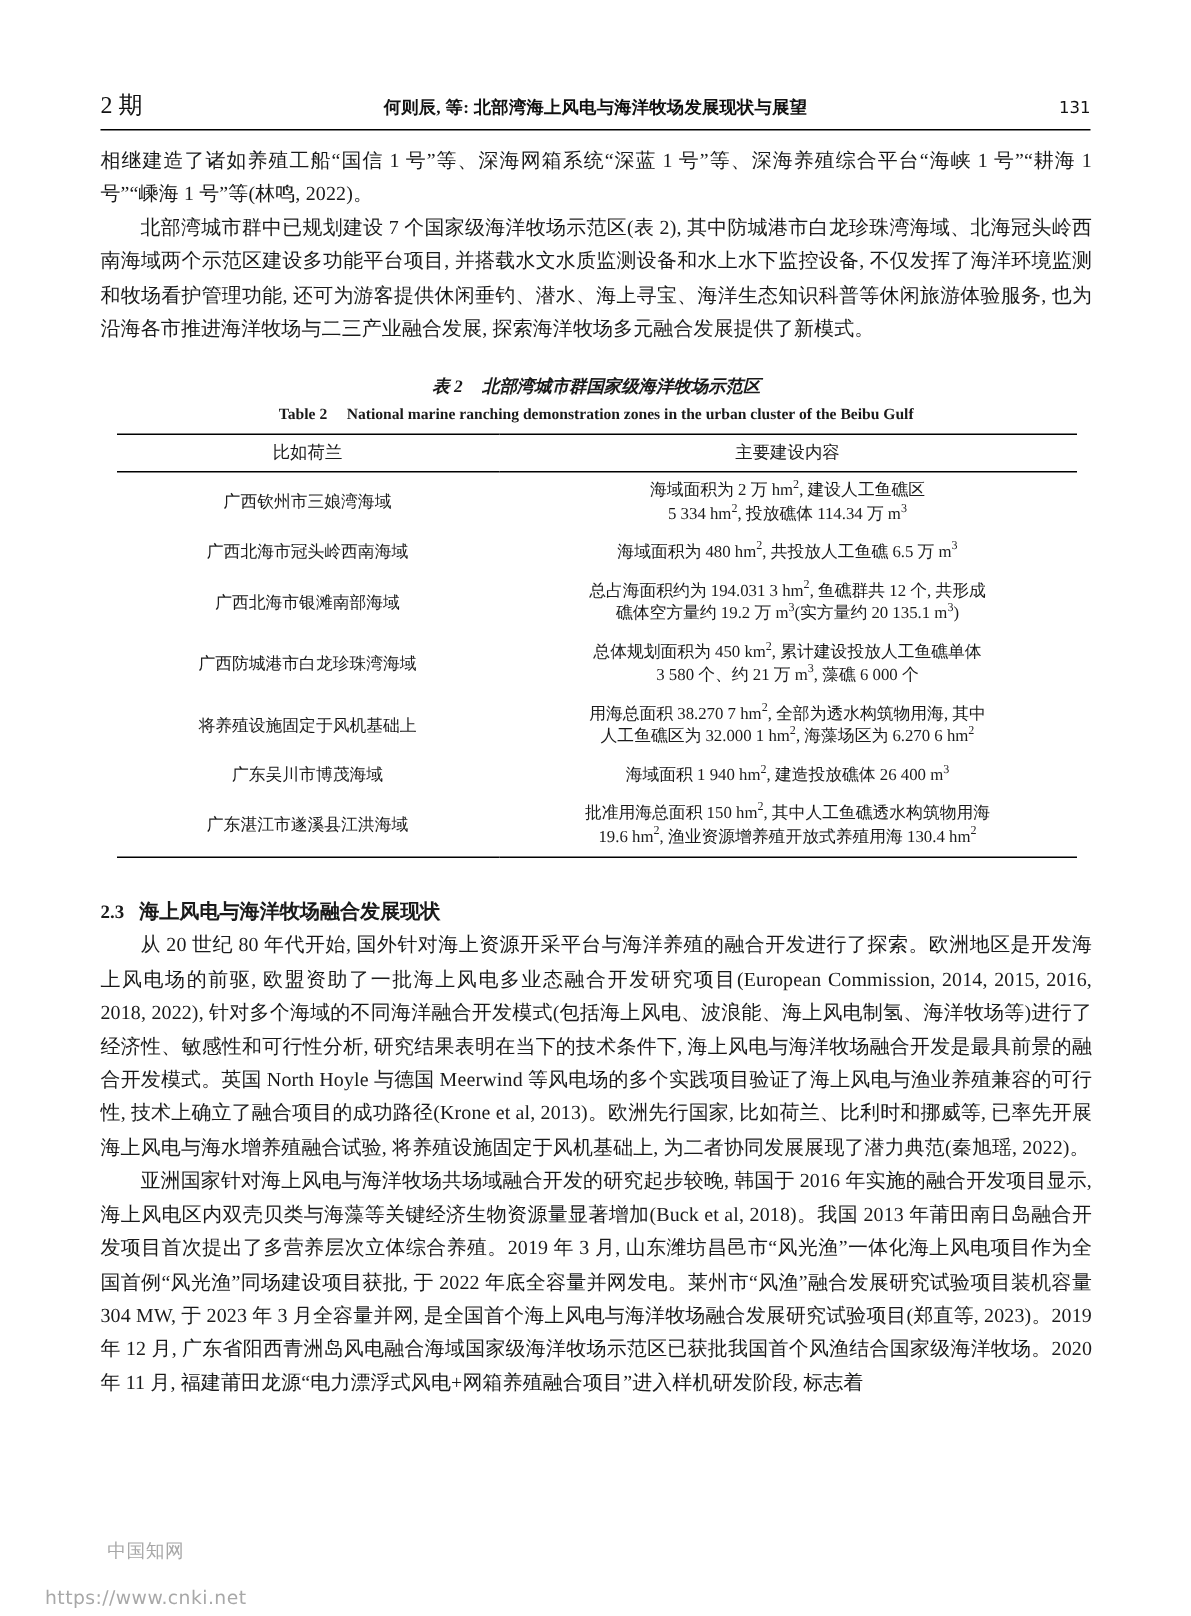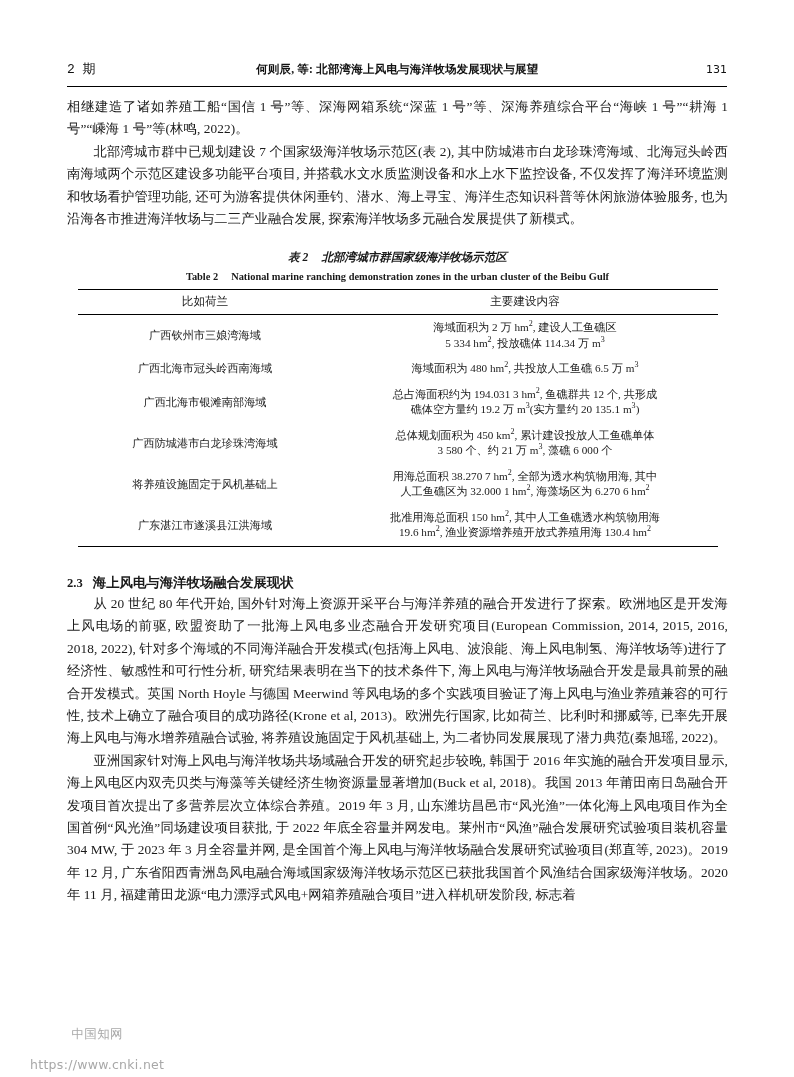--- a/index.html
+++ b/index.html
@@ -28,22 +28,22 @@
     top: 60px;
     width: 660px;
     height: 22px;
     display: flex;
     align-items: baseline;
     font-size: 11.5px;
     color: #111;
   }
   .rh-left {
     flex: 0 0 auto;
-    font-family: Liberation Mono, monospace;
-    font-size: 13px;
+    font-family: Liberation Serif, serif;
+    font-size: 16px;
   }
   .rh-center {
     flex: 1 1 auto;
     text-align: center;
     font-weight: bold;
     font-size: 11.5px;
     letter-spacing: 0.2px;
   }
   .rh-right {
     flex: 0 0 auto;
@@ -214,20 +214,24 @@
             </tr>
             <tr>
               <td class="col-area">广西防城港市白龙珍珠湾海域</td>
               <td class="col-desc">总体规划面积为 450 km<sup>2</sup>,  累计建设投放人工鱼礁单体<br>3 580 个、约 21 万 m<sup>3</sup>,  藻礁 6 000 个</td>
             </tr>
             <tr>
               <td class="col-area">将养殖设施固定于风机基础上</td>
               <td class="col-desc">用海总面积 38.270 7 hm<sup>2</sup>,  全部为透水构筑物用海,  其中<br>人工鱼礁区为 32.000 1 hm<sup>2</sup>,  海藻场区为 6.270 6 hm<sup>2</sup></td>
             </tr>
             <tr>
+              <td class="col-area">广东吴川市博茂海域</td>
+              <td class="col-desc">海域面积 1 940 hm<sup>2</sup>,  建造投放礁体 26 400 m<sup>3</sup></td>
+            </tr>
+            <tr>
               <td class="col-area">广东湛江市遂溪县江洪海域</td>
               <td class="col-desc">批准用海总面积 150 hm<sup>2</sup>,  其中人工鱼礁透水构筑物用海<br>19.6 hm<sup>2</sup>,  渔业资源增养殖开放式养殖用海 130.4 hm<sup>2</sup></td>
             </tr>
           </tbody>
       </table>
     </div>
 
     <div class="sec-wrap">
       <h2 class="sec-head">
         <span class="num">2.3</span><span>海上风电与海洋牧场融合发展现状</span>

